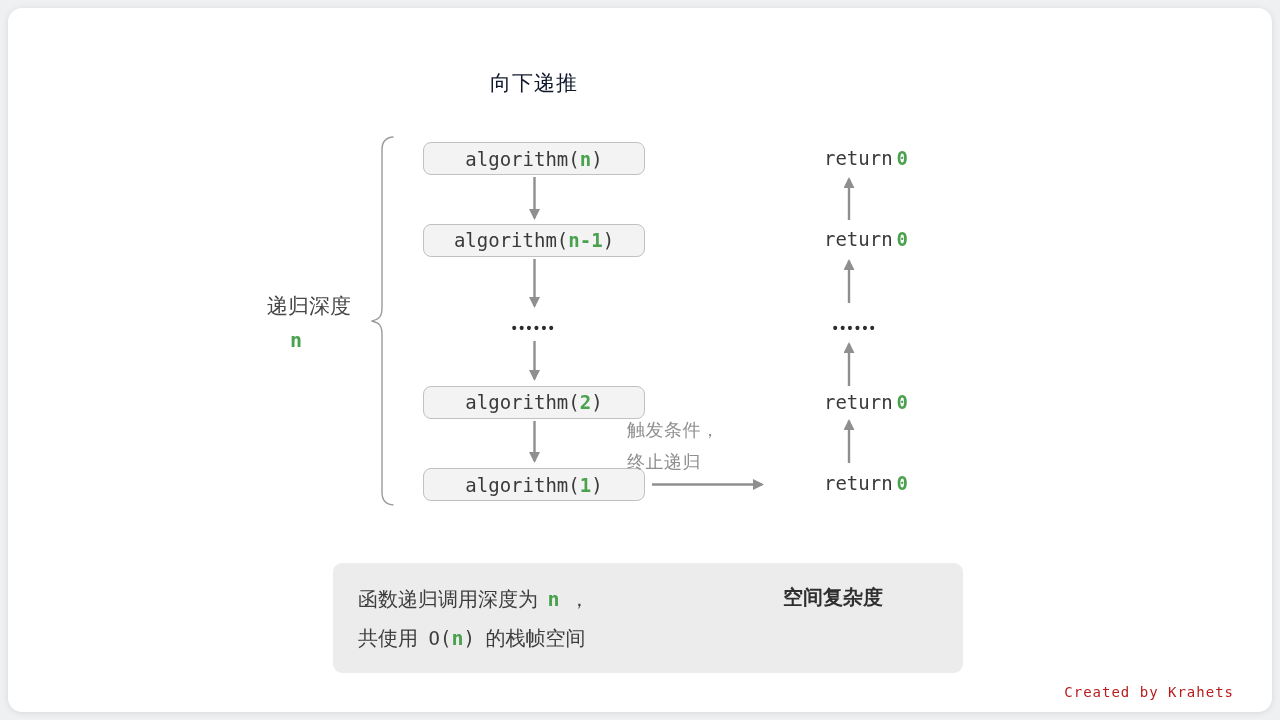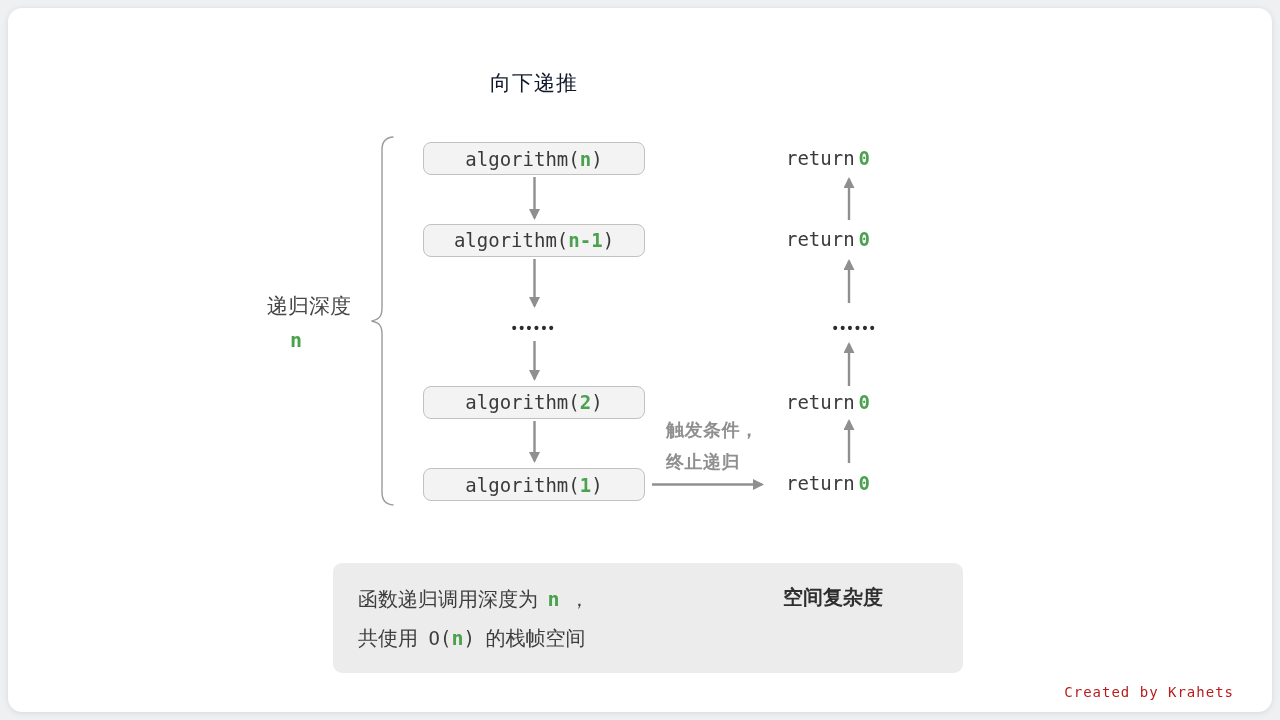--- a/index.html
+++ b/index.html
@@ -28,42 +28,42 @@
   .call-box {
     left: 415px; width: 222px; height: 33px;
     background: #f3f3f3;
     border: 1.5px solid #c1c1c1;
     border-radius: 8px;
     display: flex; align-items: center; justify-content: center;
     font-family: "DejaVu Sans Mono", monospace;
     font-size: 19px; color: #3a3a3a;
   }
   .return-line {
-    left: 730px; width: 180px; height: 24px;
+    left: 768px; width: 180px; height: 24px;
     text-align: center;
     font-family: "DejaVu Sans Mono", monospace;
     font-size: 19px; color: #3a3a3a; line-height: 24px;
   }
   .return-line .green { margin-left: 4px; }
   .ellipsis {
     height: 20px; line-height: 20px; text-align: center;
     font-size: 14px; font-weight: bold; letter-spacing: 2.5px;
     color: #2d2d2d;
   }
   .depth-label {
     left: 233px; width: 110px; top: 284px;
     text-align: right; font-size: 21px; color: #474747;
   }
   .depth-var {
     left: 233px; width: 110px; top: 320px;
     text-align: center; font-size: 20px;
   }
   .trigger {
-    left: 658px; top: 406px; width: 130px;
-    font-size: 18px; font-weight: bold; color: #8f8f8f;
+    left: 619px; top: 406px; width: 130px;
+    font-size: 18px; font-weight: normal; color: #8f8f8f;
     line-height: 32px; letter-spacing: 0.5px;
   }
   .panel {
     left: 325px; top: 555px; width: 630px; height: 110px;
     background: #ececec; border-radius: 9px;
   }
   .panel-left {
     left: 350px; top: 572px; width: 322px;
     font-size: 20px; color: #3d3d3d;
     line-height: 39px;

